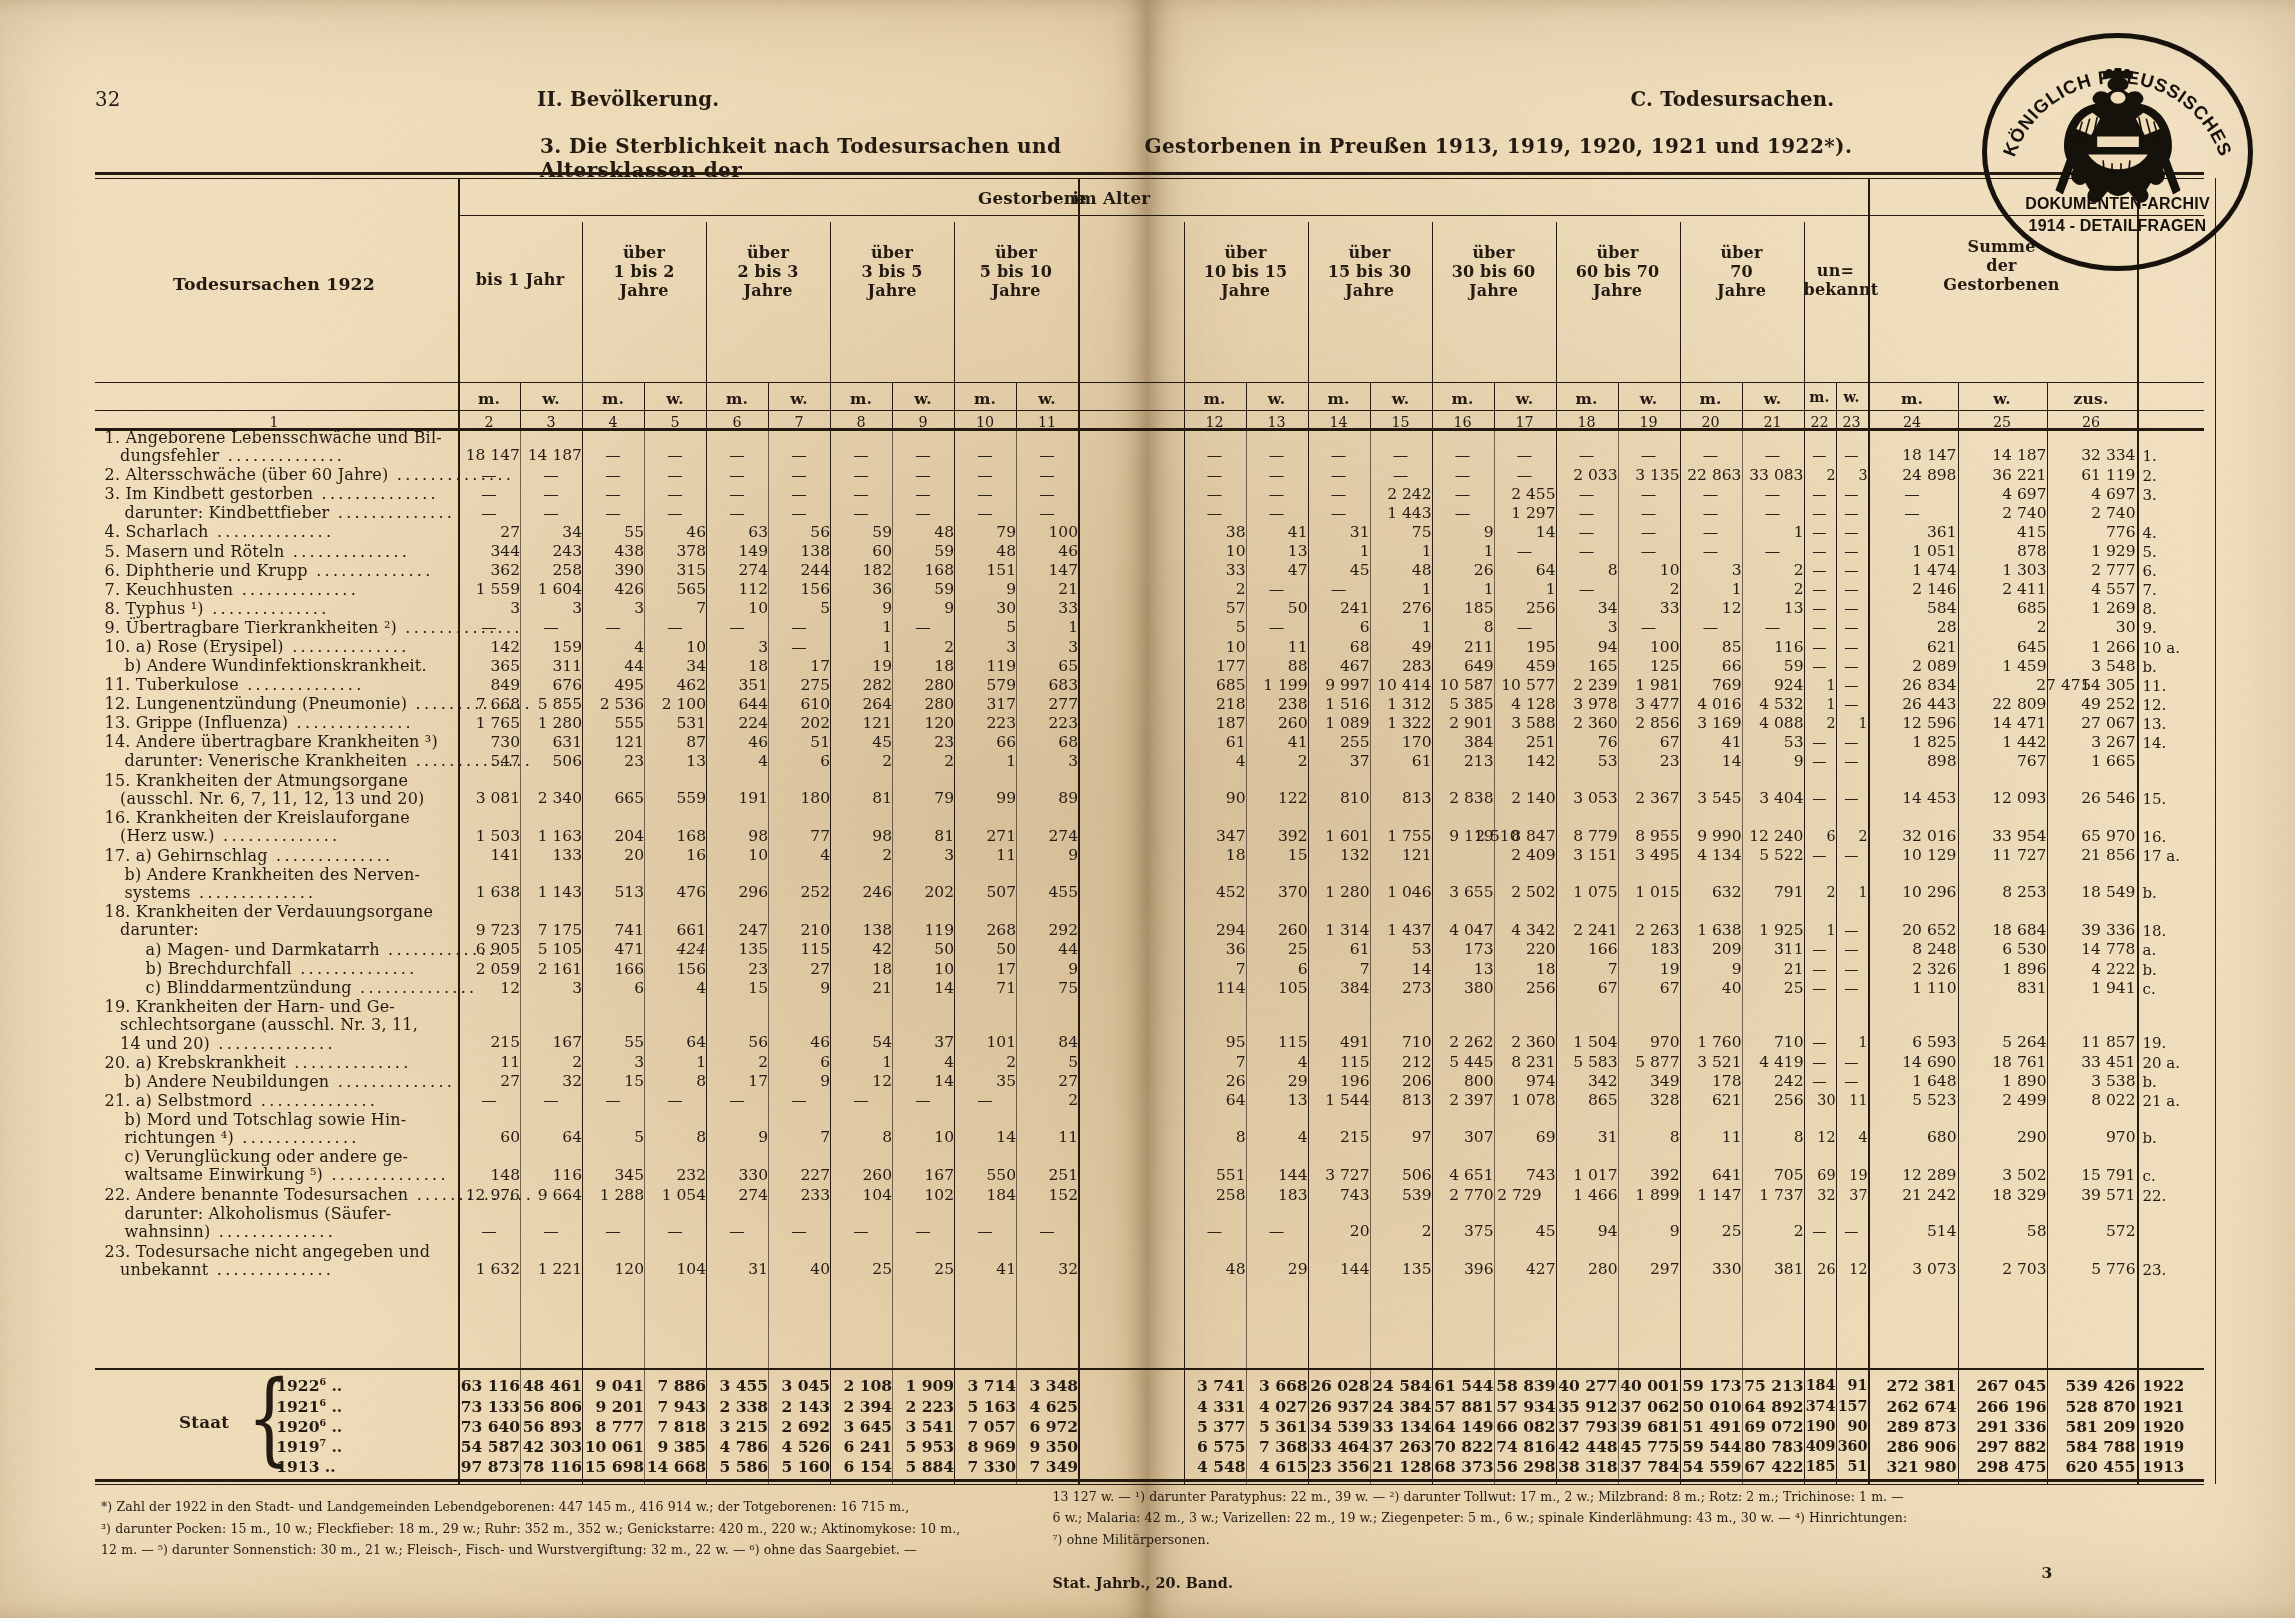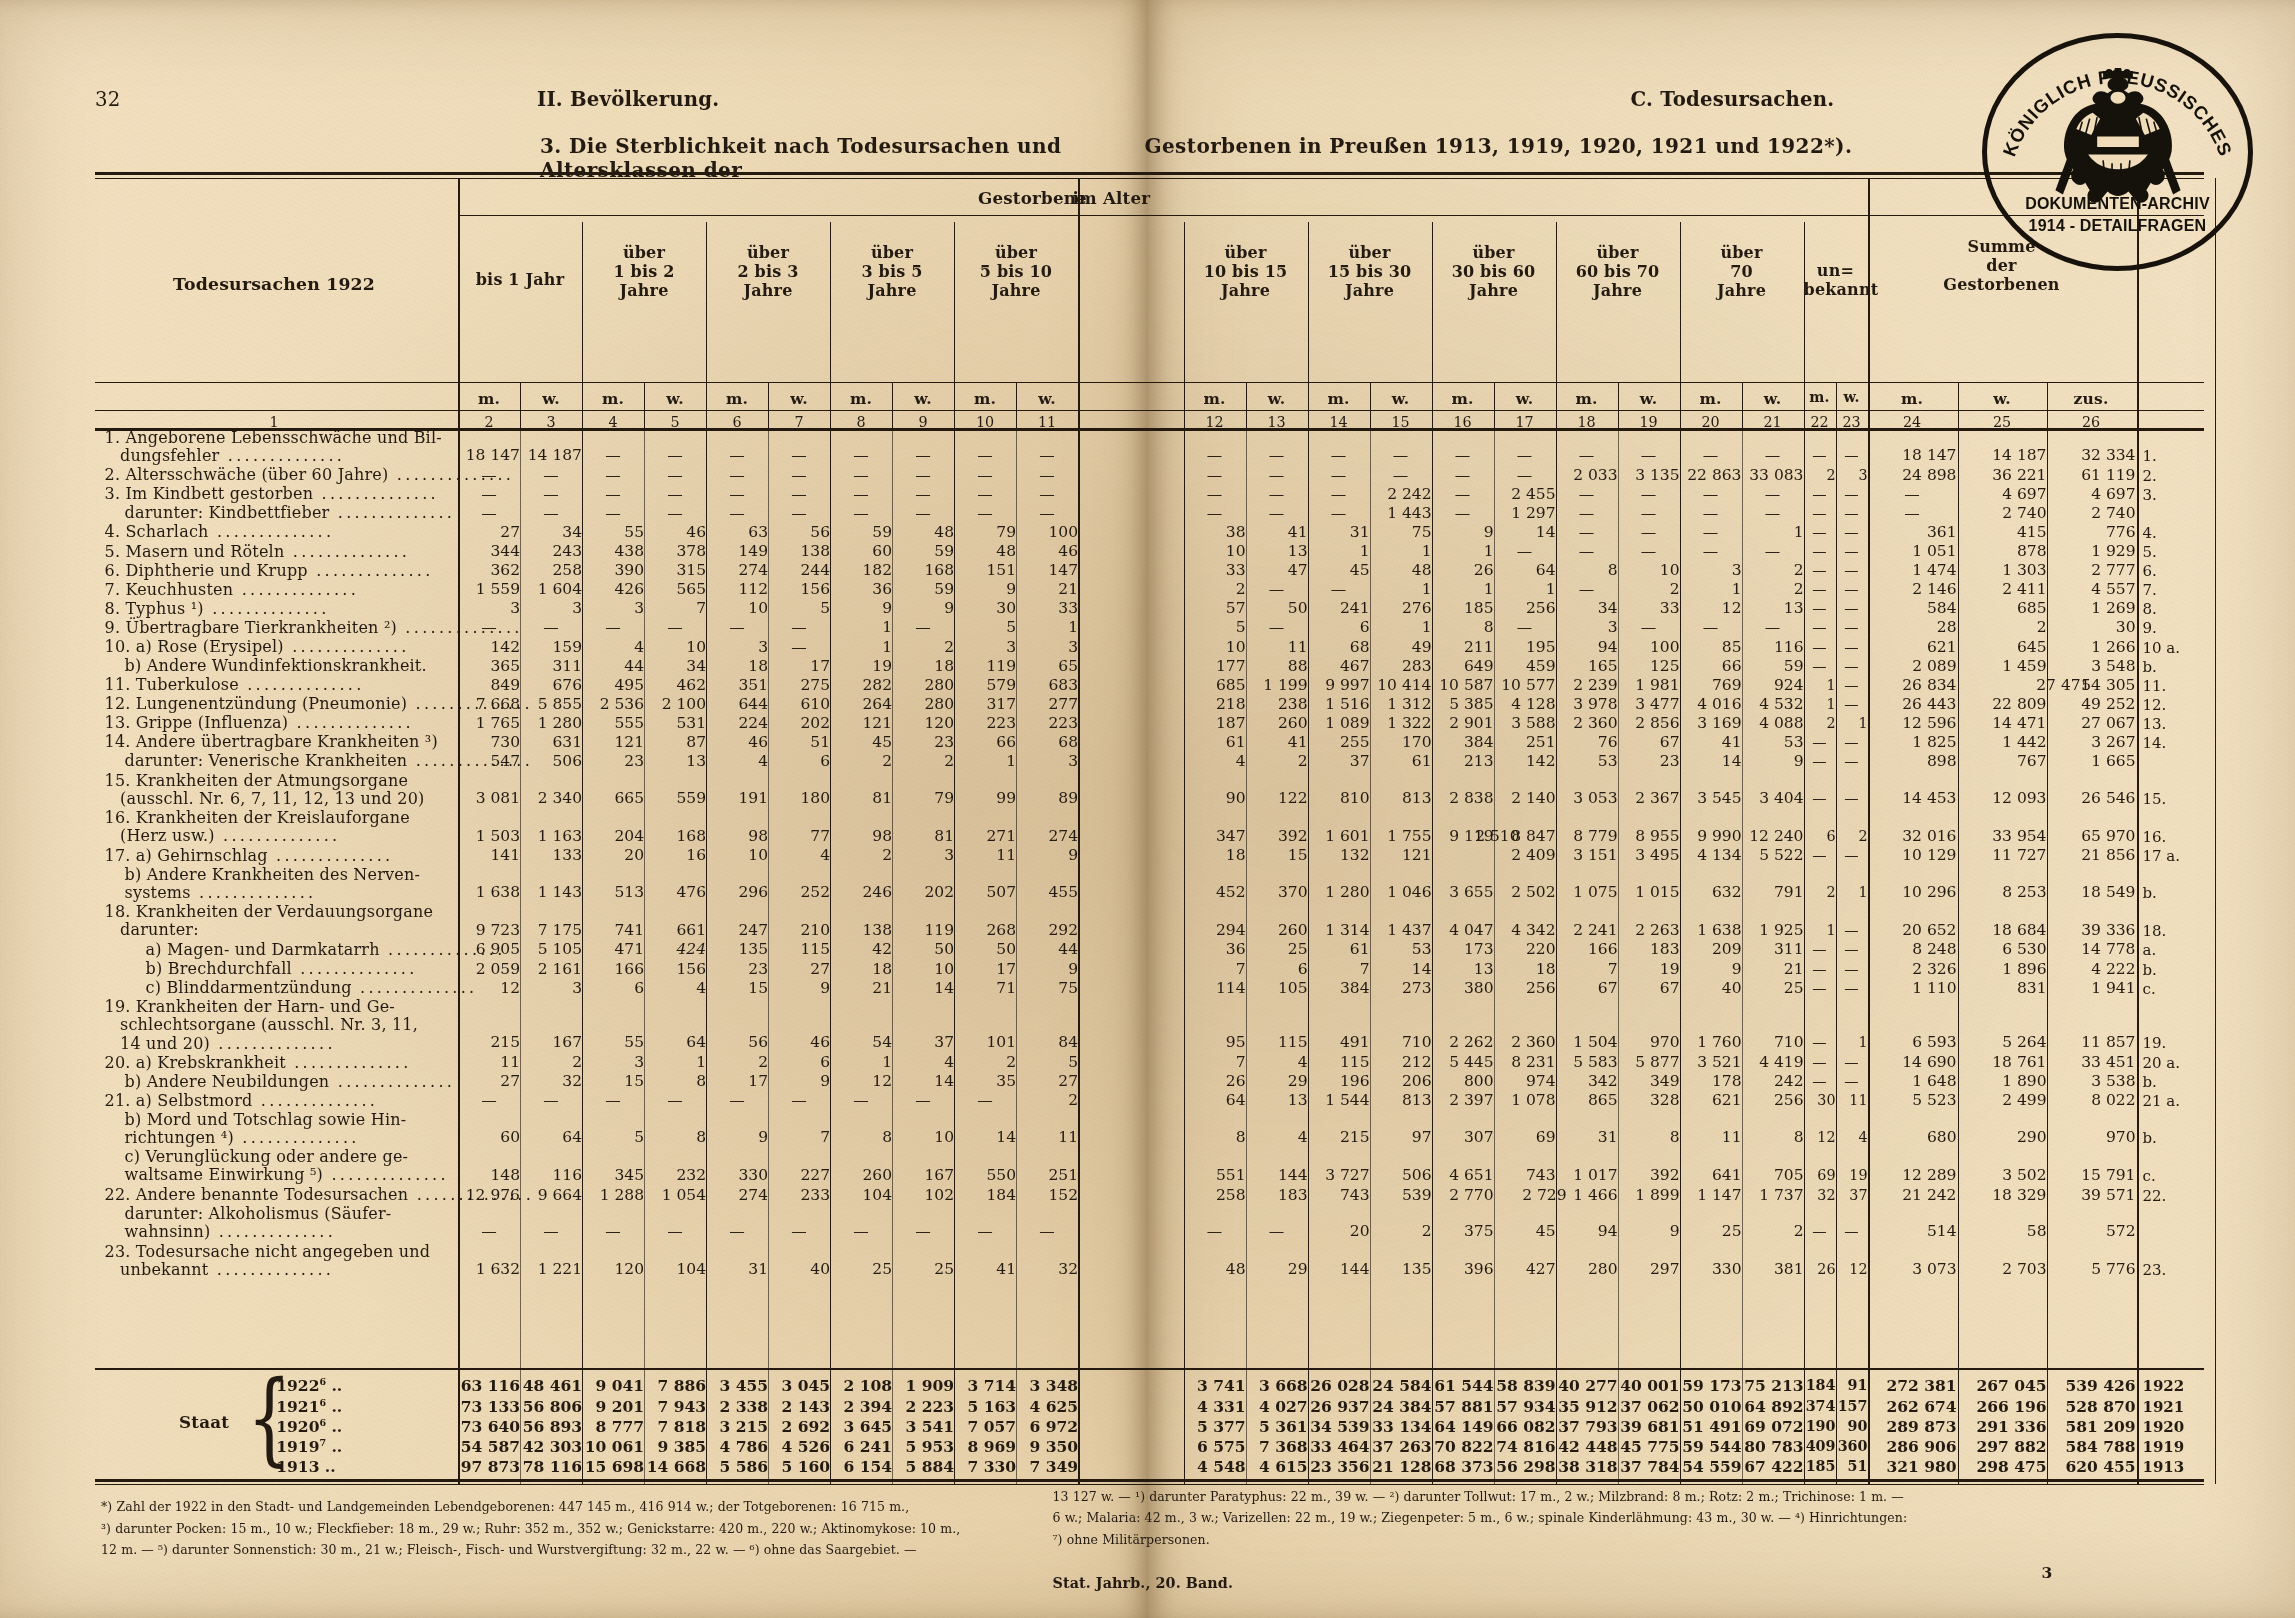--- a/index.html
+++ b/index.html
@@ -1297,21 +1297,21 @@
           <div class="num" style="position: absolute; left: 688px; top: 1167px; width: 32px; font-size: 14.3px;">19</div>
           <div class="num" style="position: absolute; left: 720px; top: 1167px; width: 89px;">12 289</div>
           <div class="num" style="position: absolute; left: 810px; top: 1167px; width: 89px;">3 502</div>
           <div class="num" style="position: absolute; left: 899px; top: 1167px; width: 89px;">15 791</div>
           <div class="rn" style="position: absolute; left: 989px; top: 1167px; width: 79px;">c.</div>
           <div class="num" style="position: absolute; left: 36px; top: 1187px; width: 62px;">258</div>
           <div class="num" style="position: absolute; left: 98px; top: 1187px; width: 62px;">183</div>
           <div class="num" style="position: absolute; left: 160px; top: 1187px; width: 62px;">743</div>
           <div class="num" style="position: absolute; left: 222px; top: 1187px; width: 62px;">539</div>
           <div class="num" style="position: absolute; left: 284px; top: 1187px; width: 62px;">2 770</div>
-          <div class="num" style="position: absolute; left: 349px; top: 1187px; width: 62px; padding-left: 8px;">2 729</div>
+          <div class="num" style="position: absolute; left: 332px; top: 1187px; width: 62px;">2 729</div>
           <div class="num" style="position: absolute; left: 408px; top: 1187px; width: 62px;">1 466</div>
           <div class="num" style="position: absolute; left: 470px; top: 1187px; width: 62px;">1 899</div>
           <div class="num" style="position: absolute; left: 532px; top: 1187px; width: 62px;">1 147</div>
           <div class="num" style="position: absolute; left: 594px; top: 1187px; width: 62px;">1 737</div>
           <div class="num" style="position: absolute; left: 656px; top: 1187px; width: 32px; font-size: 14.3px;">32</div>
           <div class="num" style="position: absolute; left: 688px; top: 1187px; width: 32px; font-size: 14.3px;">37</div>
           <div class="num" style="position: absolute; left: 720px; top: 1187px; width: 89px;">21 242</div>
           <div class="num" style="position: absolute; left: 810px; top: 1187px; width: 89px;">18 329</div>
           <div class="num" style="position: absolute; left: 899px; top: 1187px; width: 89px;">39 571</div>
           <div class="rn" style="position: absolute; left: 989px; top: 1187px; width: 79px;">22.</div>

